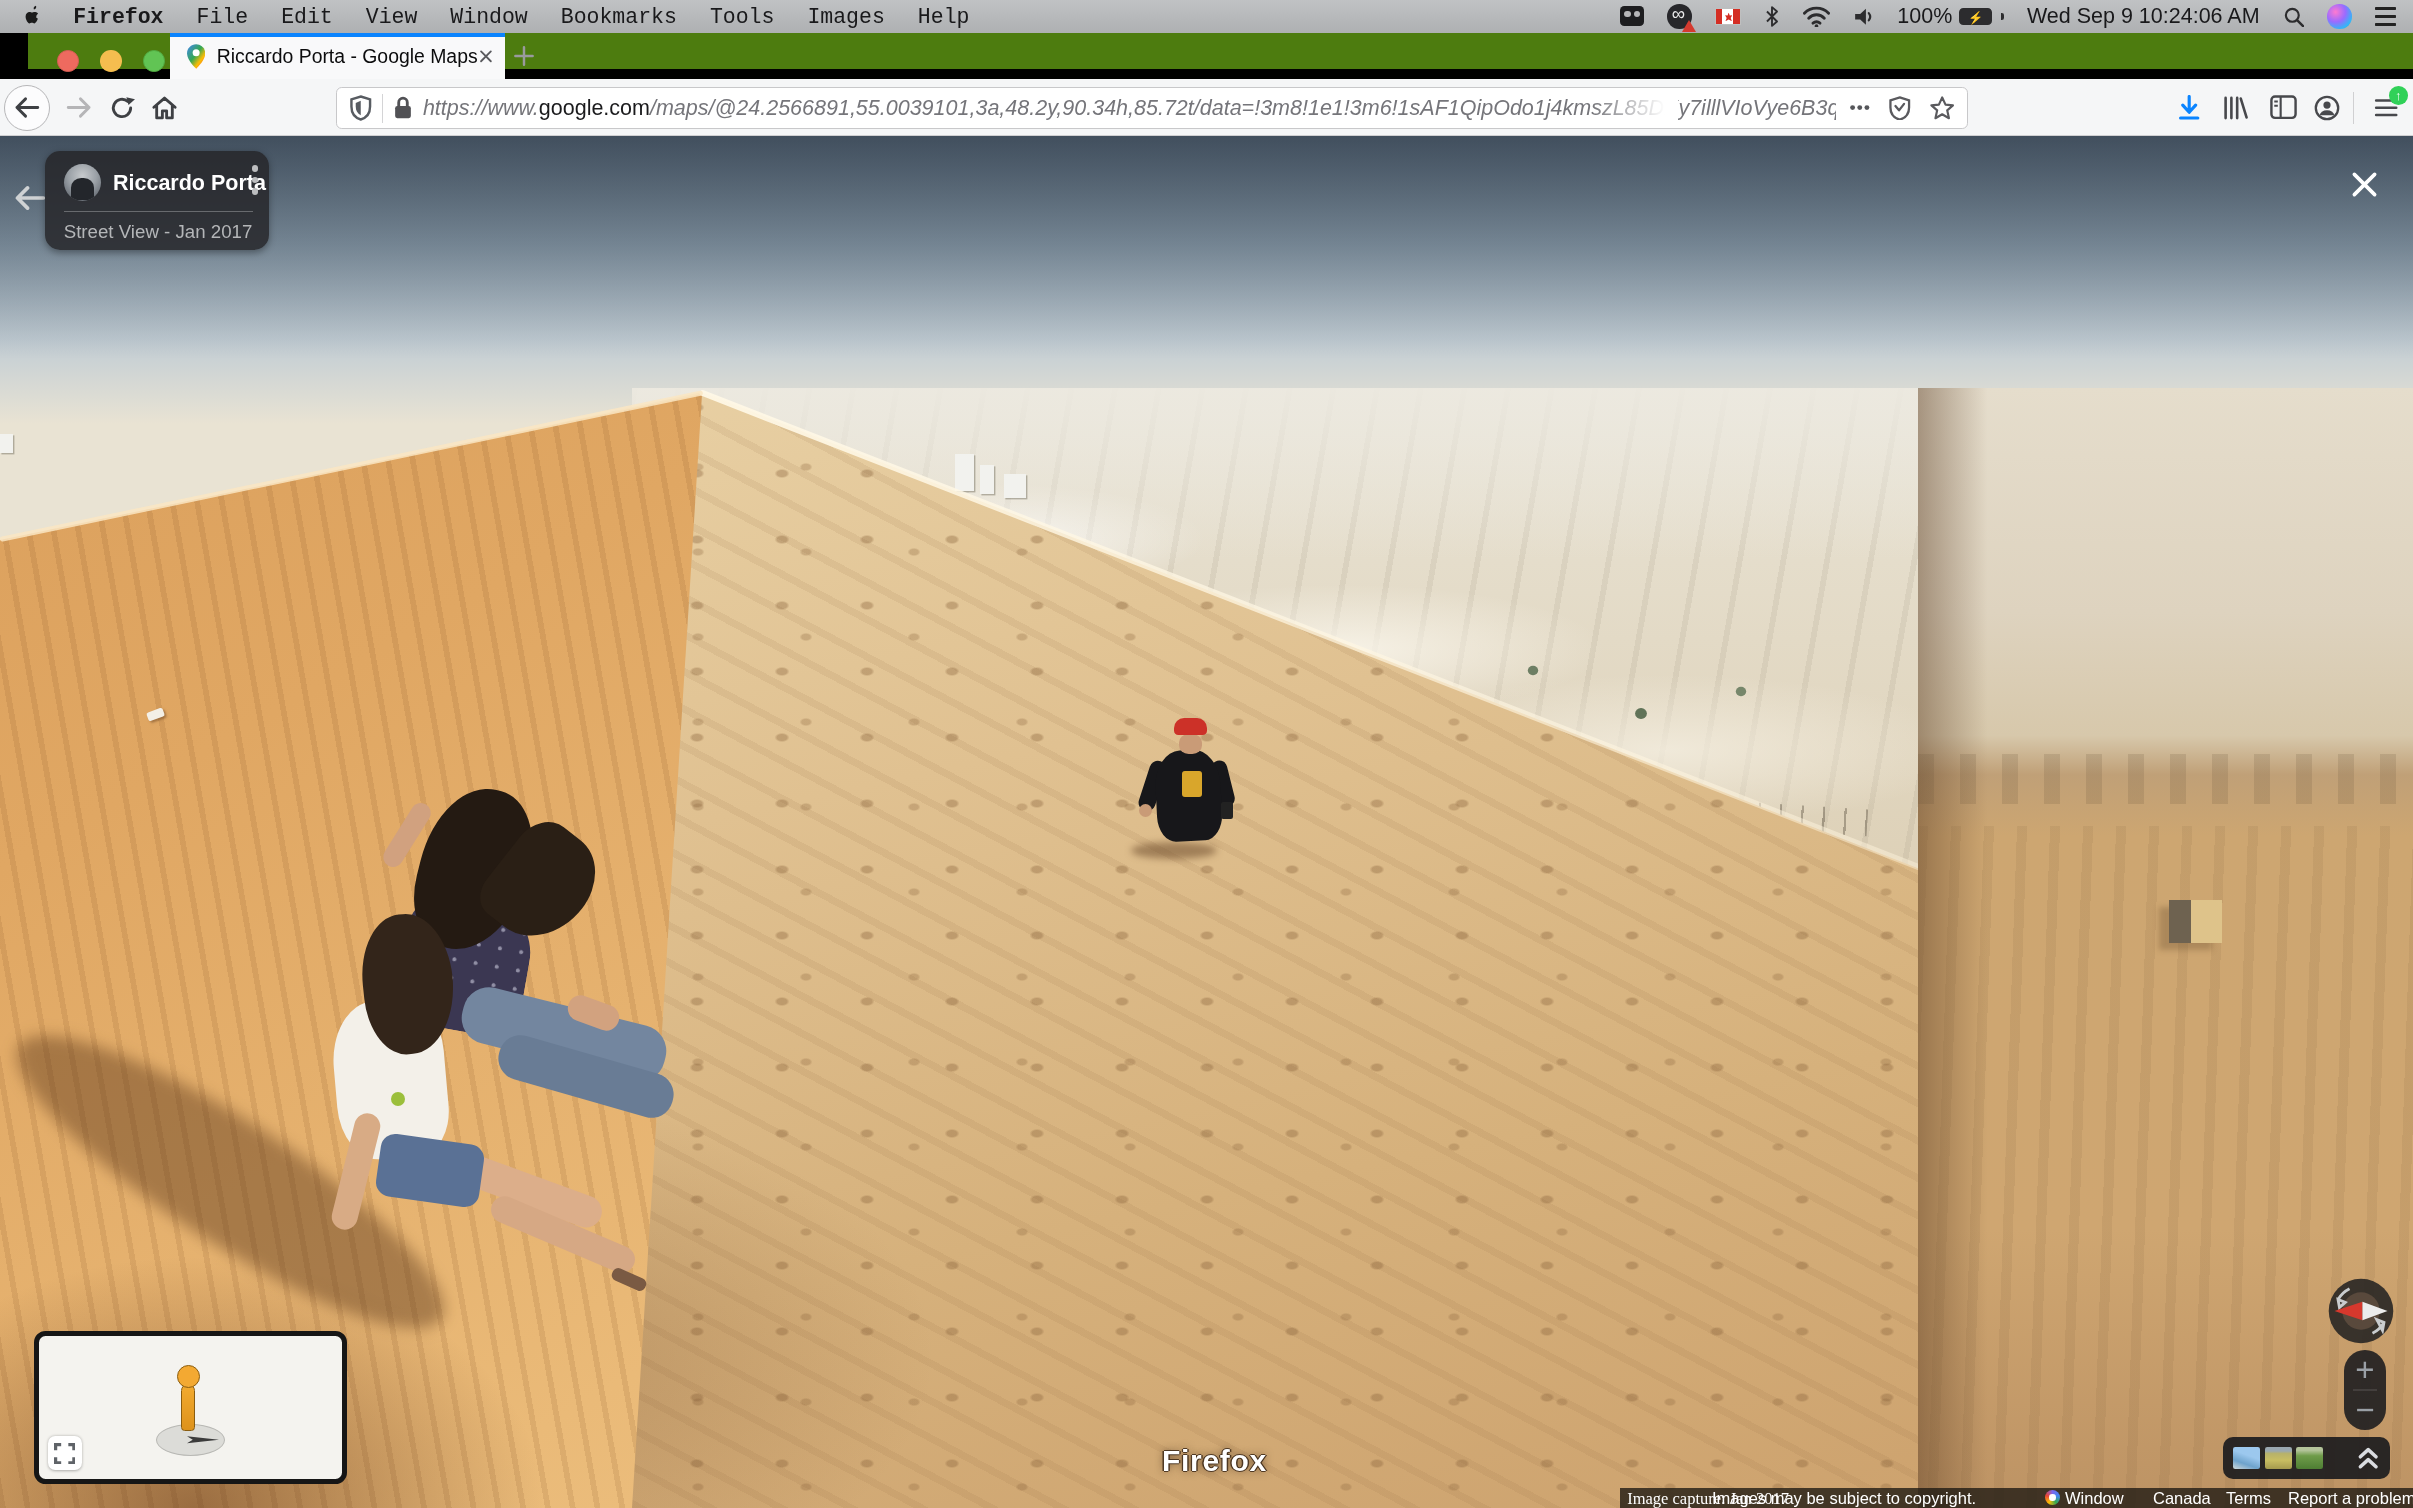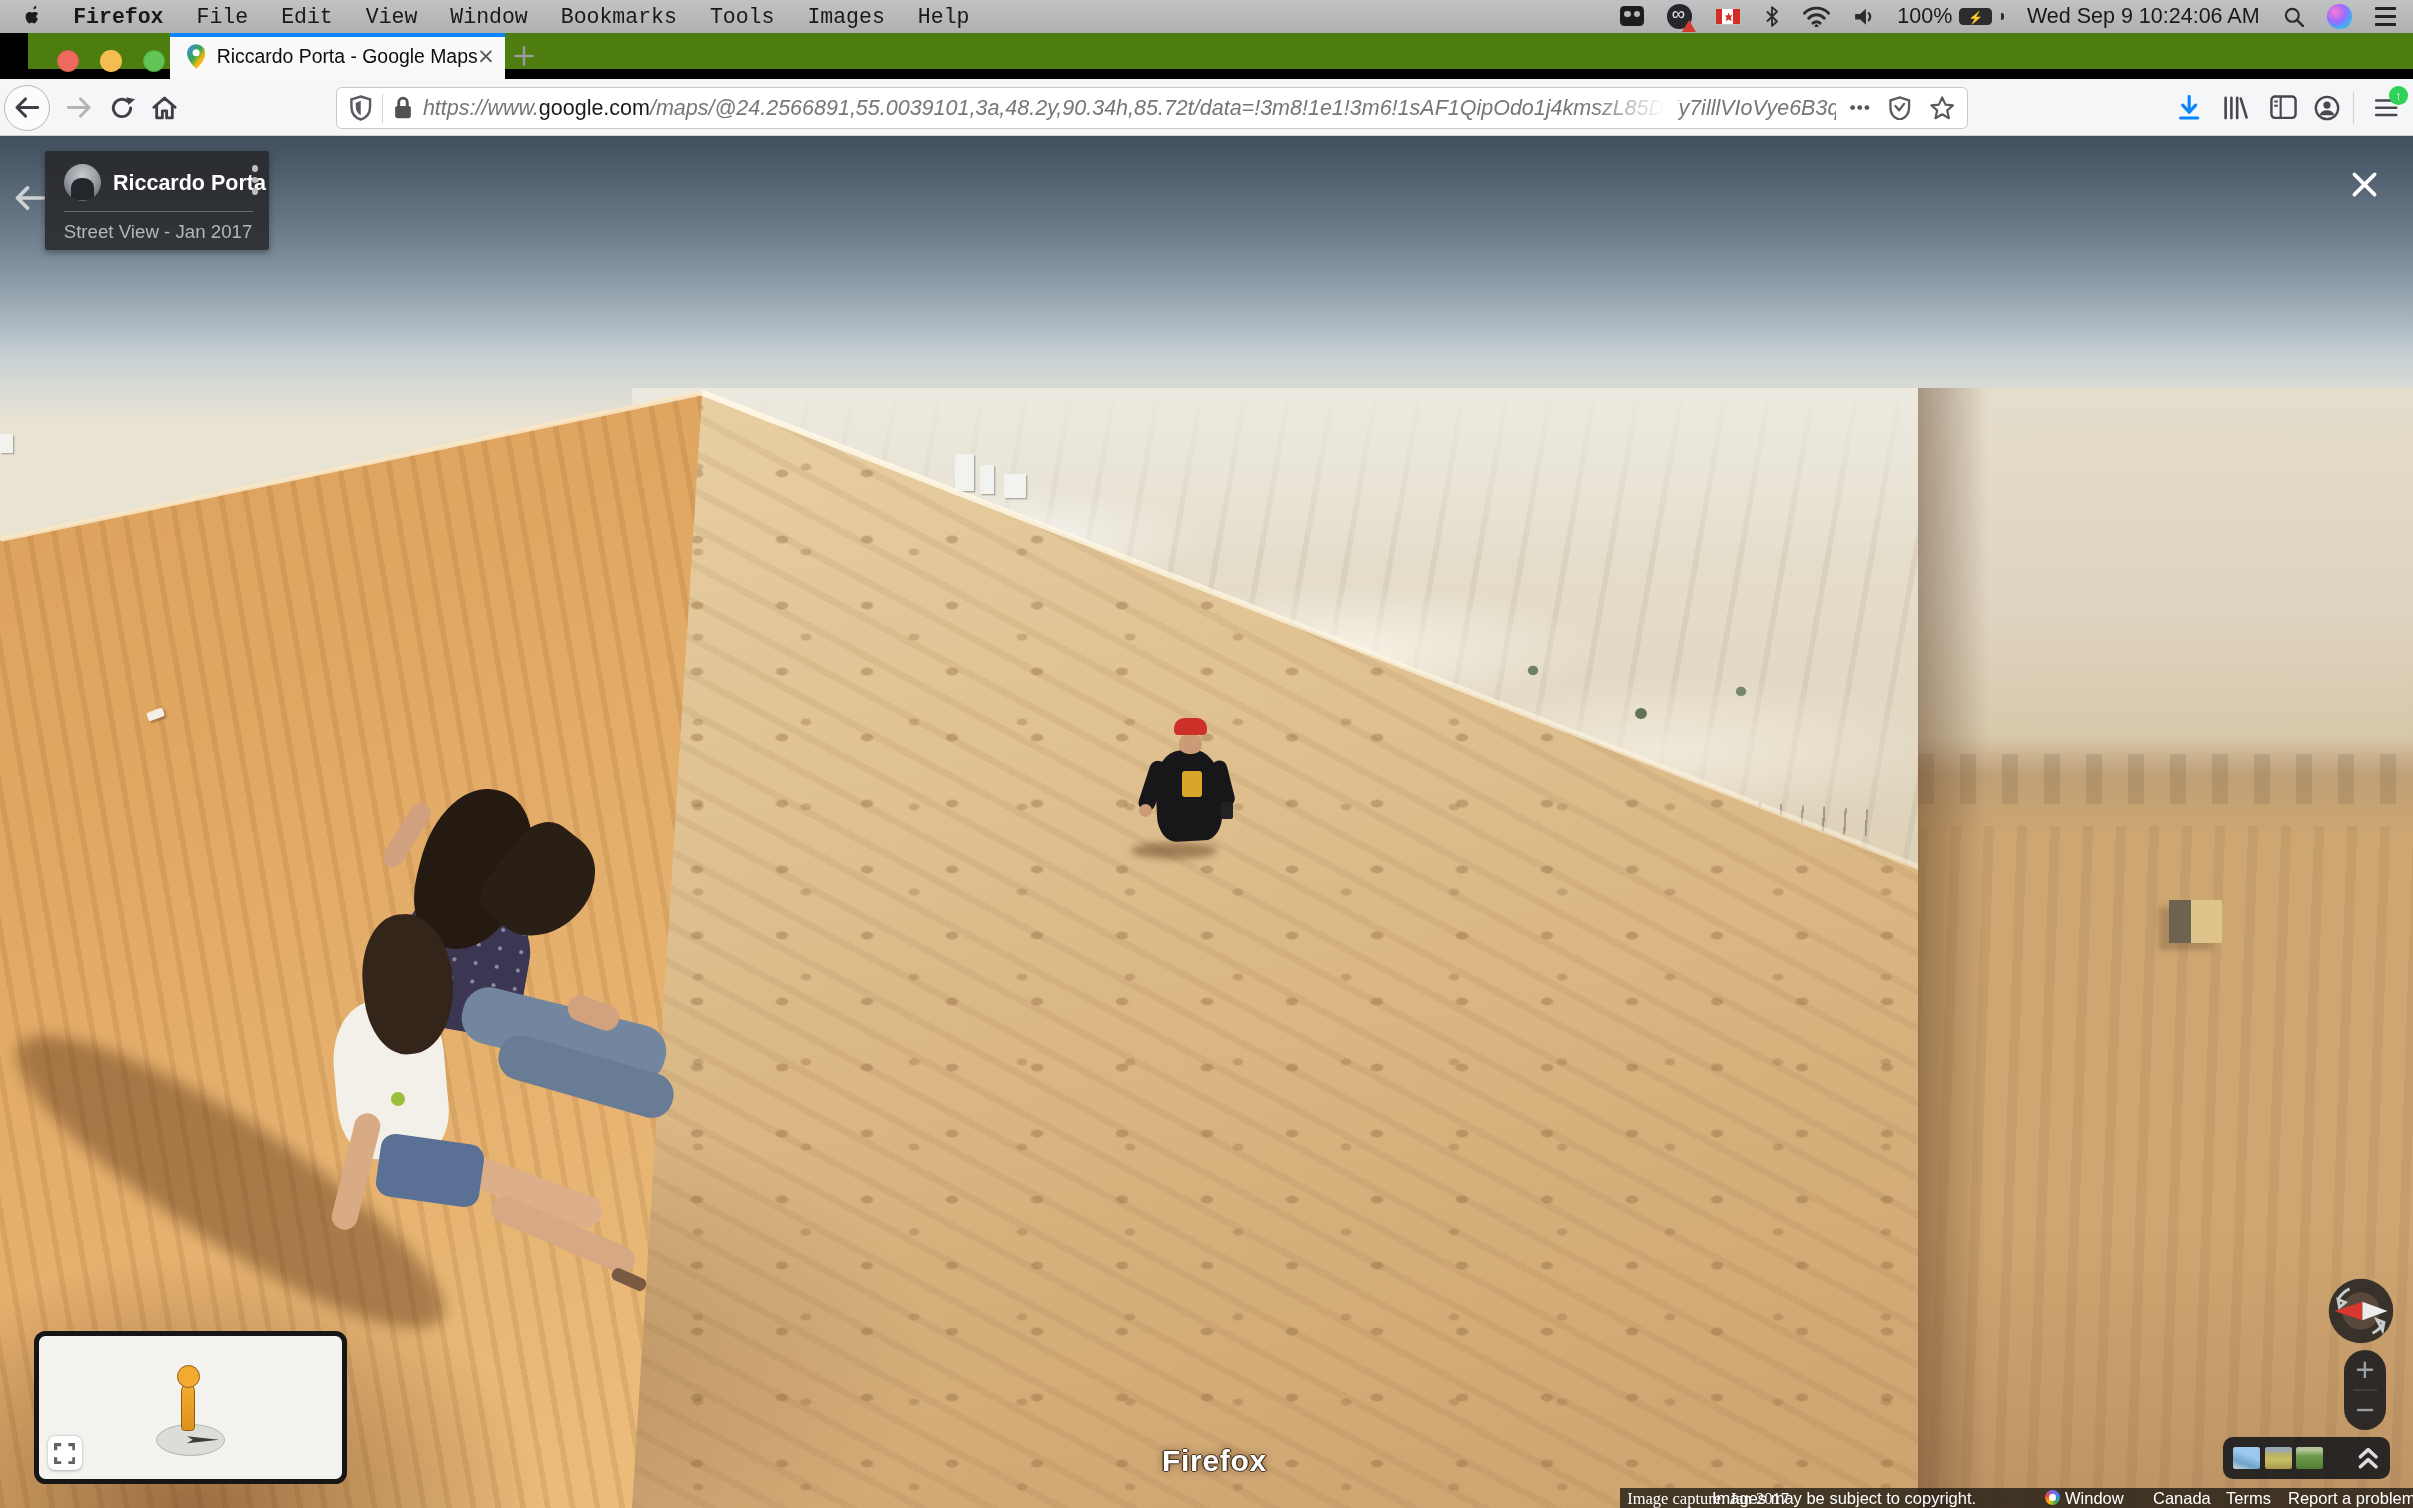--- a/index.html
+++ b/index.html
@@ -167,21 +167,21 @@
   #h-patch { left:1182px; top:771px; width:20px; height:26px; background:#d9a62b; border-radius:2.9px; }
   #h-arm-l { left:1144px; top:760px; width:17px; height:52px; background:#17171a; border-radius:8.6px; transform:rotate(18deg); }
   #h-hand-l { left:1139px; top:804px; width:13px; height:13px; background:#c99b77; border-radius:50%; }
   #h-arm-r { left:1215px; top:760px; width:16px; height:47px; background:#17171a; border-radius:8.6px; transform:rotate(-14deg); }
   #h-phone { left:1221px; top:802px; width:11.5px; height:17px; background:#222; border-radius:2.2px; }
 
   
   .svui { position:absolute; z-index:20; }
   #sv-back { left:7.2px; top:178px; width:43px; height:40px; display:flex; align-items:center; justify-content:center; }
   #sv-panel { left:45px; top:151px; width:224px; height:99px; background:rgba(38,38,41,.85);
-    border-radius:2px; box-shadow:0 2.2px 7.2px rgba(0,0,0,.35); }
+    border-radius:15px; box-shadow:0 2.2px 7.2px rgba(0,0,0,.35); }
   #sv-avatar { position:absolute; left:18.7px; top:13px; width:37px; height:37px; border-radius:50%;
     background:radial-gradient(circle at 50% 32%, #c7cacd 0%, #9aa0a6 45%, #4c525a 100%); overflow:hidden; }
   #sv-avatar::after { content:""; position:absolute; left:7.2px; top:14.4px; width:23px; height:21.5px;
     background:#23262b; border-radius:45% 45% 0 0; }
   #sv-author { position:absolute; left:68px; top:20px; font-size:21.5px; font-weight:700; color:#fff; white-space:nowrap; }
   #sv-dots { position:absolute; right:10px; top:14.4px; width:7.2px; }
   #sv-dots i { display:block; width:6.5px; height:6.5px; border-radius:50%; background:#bcbdbf; margin-bottom:5px; }
   #sv-div { position:absolute; left:18.7px; right:16px; top:60px; height:1.4px; background:rgba(255,255,255,.28); }
   #sv-subtitle { position:absolute; left:18.7px; top:70px; font-size:18.7px; color:#b4b6b8; white-space:nowrap; }
   #sv-close { left:2347px; top:167px; width:34px; height:34px; display:flex; align-items:center; justify-content:center; }

